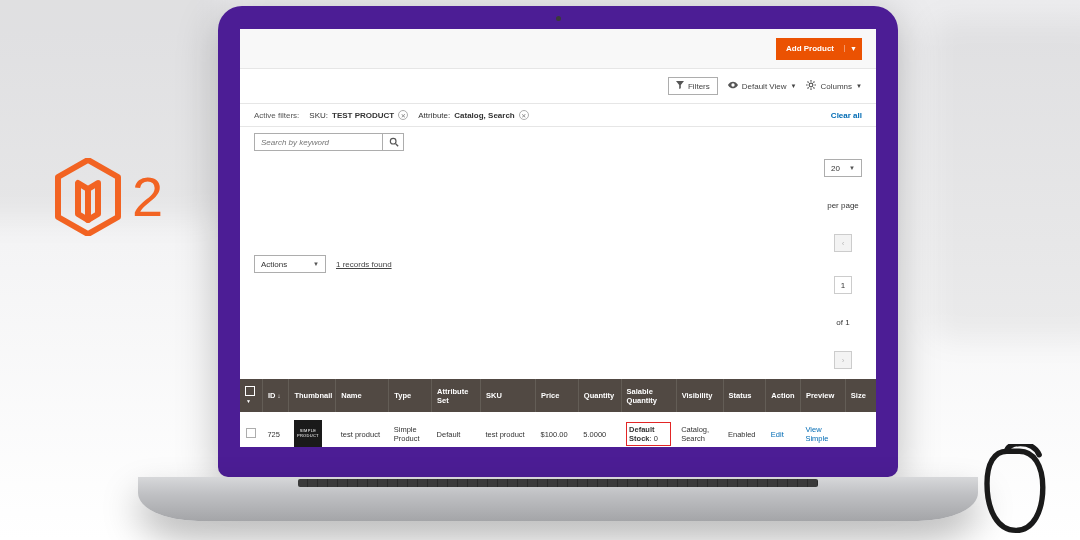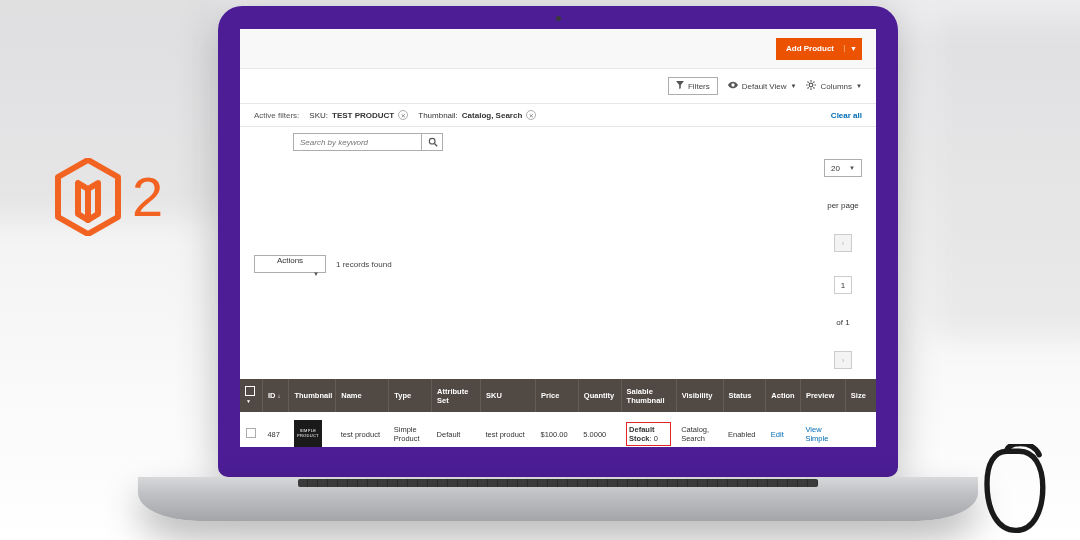--- a/index.html
+++ b/index.html
@@ -63,28 +63,28 @@
   .tbtn { border:1px solid #adadad; background:#fff; height:18px; display:flex; align-items:center; padding:0 7px; gap:4px; font-size:8px; color:#444; }
   .tctl { display:flex; align-items:center; gap:4px; font-size:8px; color:#444; }
 
   .active-filters { display:flex; align-items:flex-end; padding:6px 14px; border-bottom:1px solid #e6e6e6; gap:10px; font-size:8px; }
   .af-label { color:#555; }
   .chip { display:flex; align-items:center; gap:4px; color:#333; }
   .chip-x { width:10px; height:10px; border-radius:50%; border:1px solid #adadad; display:flex; align-items:center; justify-content:center; font-size:6px; color:#777; }
   .clear-all { margin-left:auto; color:#006bb4;font-weight:bold; }
 
   .searchrow { display:flex; align-items:center; padding:6px 14px 4px 14px; gap:8px; }
-  .searchbox { position:relative;margin-left:39px; }
+  .searchbox { position:relative; }
   .searchbox input { border:1px solid #adadad; height:18px; width:150px; padding:0 22px 0 6px; font-size:8px; font-style:italic; color:#888; }
   .searchbox .mag { position:absolute; right:0; top:0; width:22px; height:18px; display:flex; align-items:center; justify-content:center; border-left:1px solid #adadad; }
 
   .selrow { display:flex; align-items:center; padding:4px 14px 10px 14px; gap:10px; }
   .sel { border:1px solid #adadad; height:18px; display:flex; align-items:center; padding:0 6px; gap:6px; font-size:8px; background:#fff; }
   .sel .caret { font-size:6px; color:#555; }
-  .records { color:#444; }
+  .records { color:#444;text-decoration:underline; }
   .pager { margin-left:auto; display:flex; align-items:center; gap:24px;flex-direction:column; }
   .pgbox { border:1px solid #ccc; height:18px; min-width:18px; display:flex; align-items:center; justify-content:center; padding:0 5px; background:#fff; }
   .pgbox.disabled { color:#bbb; background:#f3f3f3; }
 
   table.grid { width:100%; border-collapse:collapse; table-layout:fixed; }
   table.grid th { background:#514943; color:#fff; font-weight:600; text-align:left; padding:7px 5px; font-size:7.5px; border-right:1px solid #635d56; vertical-align:middle; }
   table.grid th:last-child { border-right:none; }
   table.grid td { padding:8px 5px; font-size:7.5px; border-bottom:1px solid #e6e6e6; vertical-align:middle; color:#333; }
   .hdr-chk { width:22px; text-align:center; }
   .hdr-chk .cbx { width:10px; height:10px; border:1px solid #fff; display:inline-block; vertical-align:middle; }
@@ -167,41 +167,41 @@
       </div>
 
       <div class="active-filters">
         <span class="af-label">Active filters:</span>
         <span class="chip">
           <span>SKU:</span>
           <b>TEST PRODUCT</b>
           <span class="chip-x">✕</span>
         </span>
         <span class="chip">
-          <span>Thumbnail:</span>
+          <span>Attribute:</span>
           <b>Catalog, Search</b>
           <span class="chip-x">✕</span>
         </span>
         <span class="clear-all">Clear all</span>
       </div>
 
       <div class="searchrow">
         <div class="searchbox">
           <input placeholder="Search by keyword" style="">
           <span class="mag">
             <svg width="10" height="10" viewBox="0 0 12 12">
                 <circle cx="5" cy="5" r="3.4" fill="none" stroke="#555" stroke-width="1.4"></circle>
                 <line x1="8" y1="8" x2="11" y2="11" stroke="#555" stroke-width="1.6"></line>
               </svg>
           </span>
         </div>
       </div>
 
       <div class="selrow">
-        <div class="sel" style="width:72px;flex-direction:column;">
+        <div class="sel" style="width:72px;">
           <span>Actions</span>
           <span class="caret" style="margin-left:auto;">▼</span>
         </div>
         <span class="records">1 records found</span>
 
         <div class="pager">
           <div class="sel" style="width:38px;">
             <span>20</span>
             <span class="caret" style="margin-left:auto;">▼</span>
           </div>
@@ -241,32 +241,32 @@
           <tr>
             <th class="hdr-chk"><span class="cbx"></span><span class="car">▼</span></th>
             <th><span>ID</span> <span style="font-size:6px;">↓</span></th>
             <th>Thumbnail</th>
             <th>Name</th>
             <th>Type</th>
             <th>Attribute Set</th>
             <th>SKU</th>
             <th>Price</th>
             <th>Quantity</th>
-            <th>Salable Thumbnail</th>
+            <th>Salable Quantity</th>
             <th>Visibility</th>
             <th>Status</th>
             <th>Action</th>
             <th>Preview</th>
             <th>Size</th>
           </tr>
         </thead>
         <tbody>
           <tr>
             <td class="row-chk"><span class="cbx2"></span></td>
-            <td>487</td>
+            <td>725</td>
             <td>
                 <div class="thumb">SIMPLE PRODUCT</div>
               </td>
             <td>test product</td>
             <td>Simple Product</td>
             <td>Default</td>
             <td>test product</td>
             <td>$100.00</td>
             <td>5.0000</td>
             <td>

